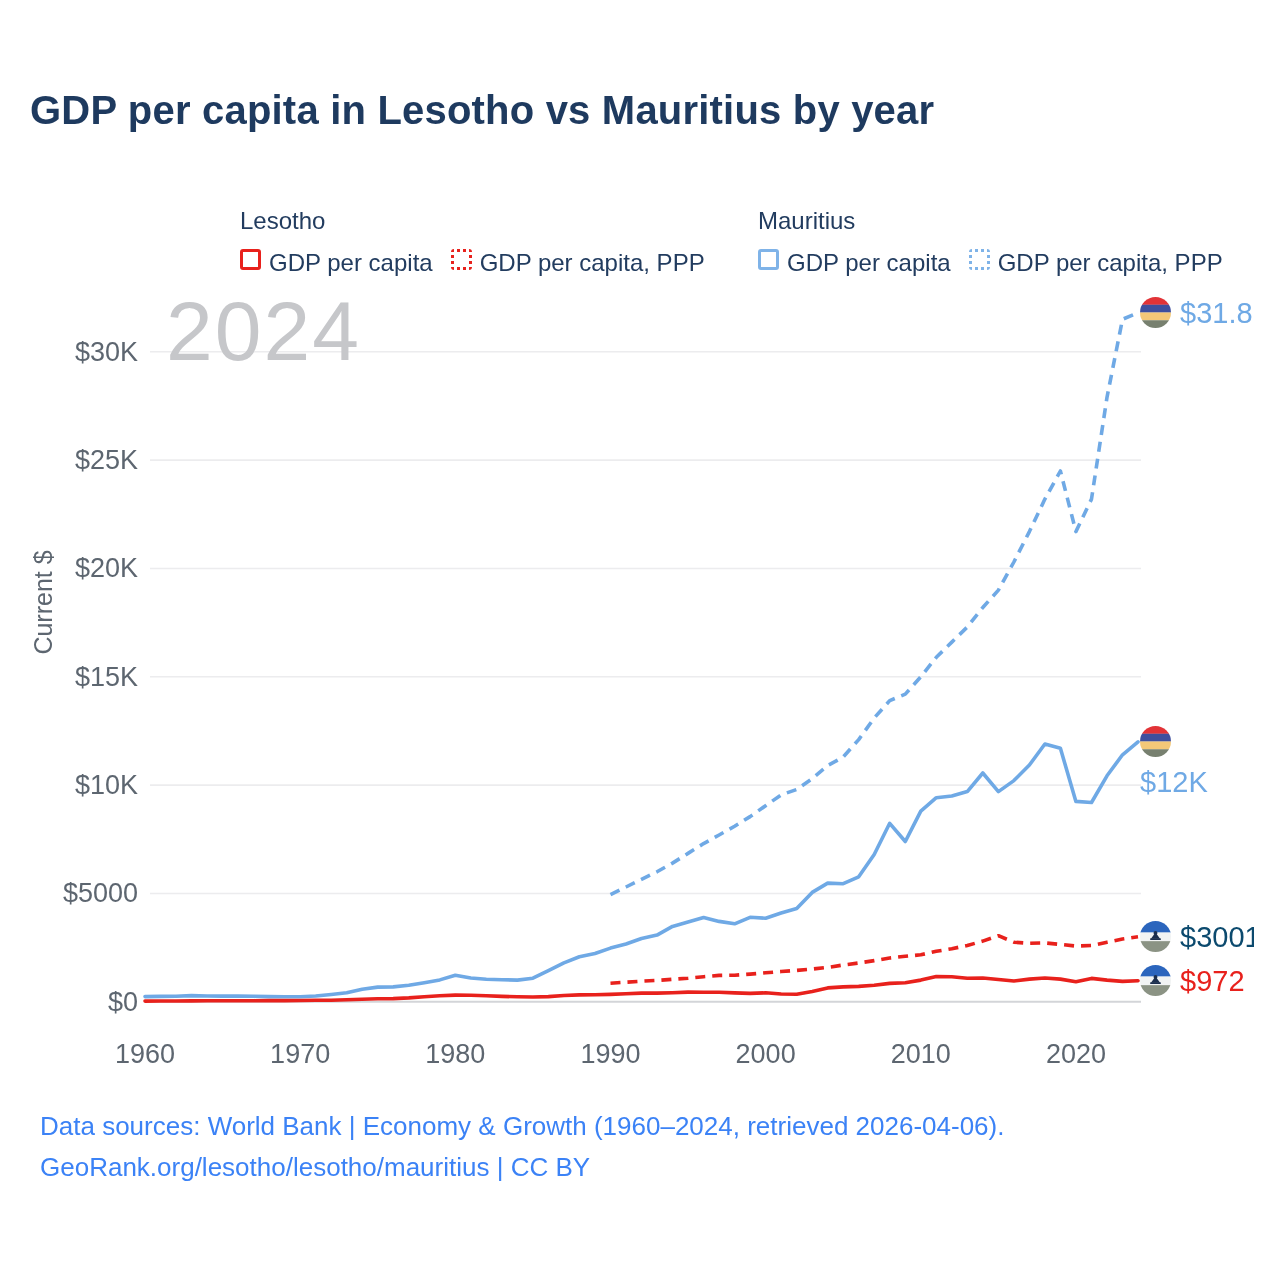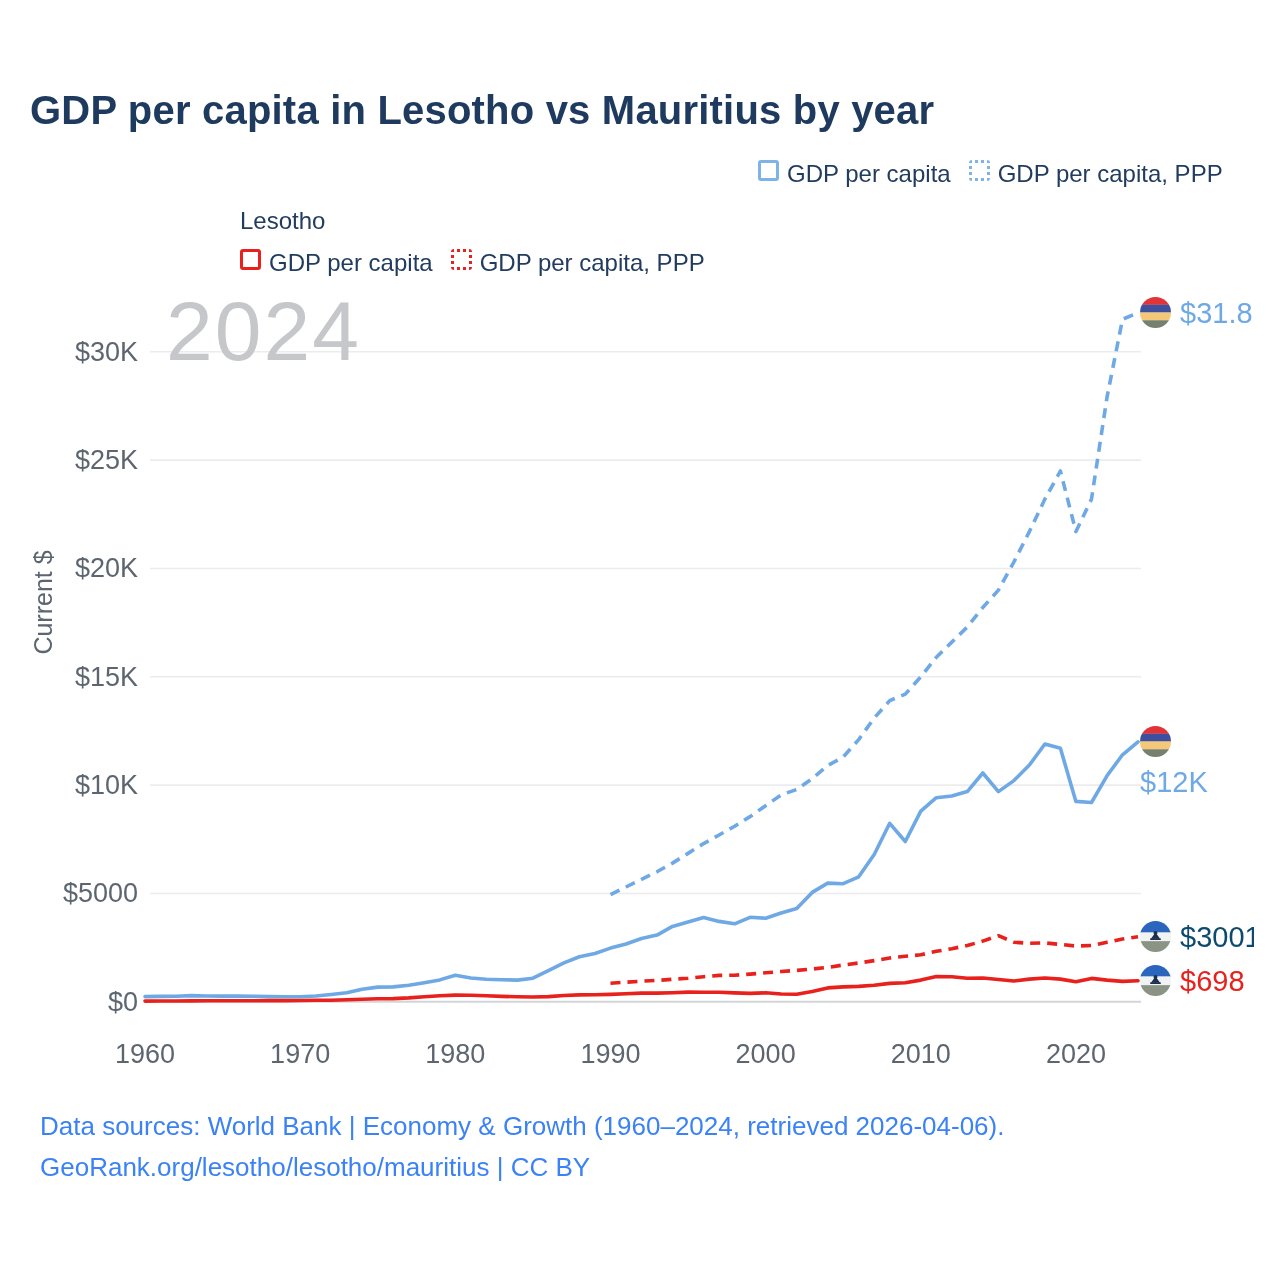--- a/index.html
+++ b/index.html
@@ -44,20 +44,21 @@
         <span class="legend-label">GDP per capita</span>
       </div>
       <div class="legend-item">
         <span class="sw" style="border: 3px dotted rgb(232, 33, 28);"></span>
         <span class="legend-label">GDP per capita, PPP</span>
       </div>
     </div>
   </div>
 
   <div class="legend-group lg1">
+    <div class="legend-header">Mauritius</div>
     <div class="legend-items">
       <div class="legend-item">
         <span class="sw" style="border: 3px solid rgb(127, 179, 232);"></span>
         <span class="legend-label">GDP per capita</span>
       </div>
       <div class="legend-item">
         <span class="sw" style="border: 3px dotted rgb(127, 179, 232);"></span>
         <span class="legend-label">GDP per capita, PPP</span>
       </div>
     </div>
@@ -154,21 +155,21 @@
           </defs>
           <g clip-path="url(#cp4)">
             <rect x="0" y="0" width="30" height="11.2" fill="#2b65bd"></rect>
             <rect x="0" y="11.2" width="30" height="8.3" fill="#f1f3f3"></rect>
             <rect x="0" y="19.5" width="30" height="10.5" fill="#8b9384"></rect>
             <circle cx="15" cy="11.6" r="1.9" fill="#1c2f4e"></circle>
             <path d="M13.9 12.6 L10.6 17.1 H19.4 L16.1 12.6 Z" fill="#1c2f4e"></path>
             <rect x="9.7" y="16.8" width="10.6" height="1.7" rx="0.8" fill="#1c2f4e"></rect>
           </g>
         </svg>
-        <span class="val" style="color:#e8211c">$698</span>
+        <span class="val" style="color:#e8211c">$972</span>
       </div>
     </div>
 
   <div class="footer">
     <div>Data sources: World Bank | Economy &amp; Growth (1960–2024, retrieved 2026-04-06).</div>
     <div>GeoRank.org/lesotho/lesotho/mauritius | CC BY</div>
   </div>
 
 </div>
 

